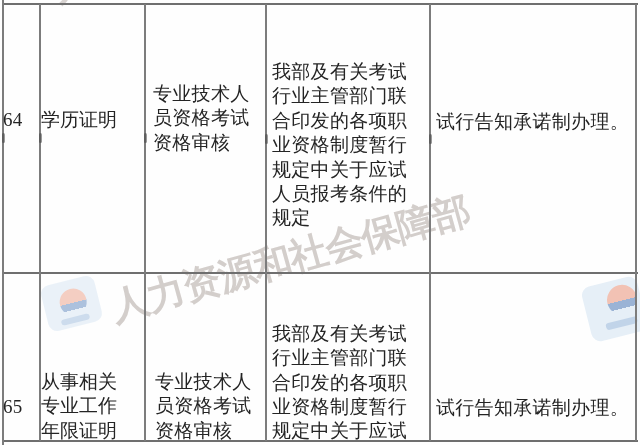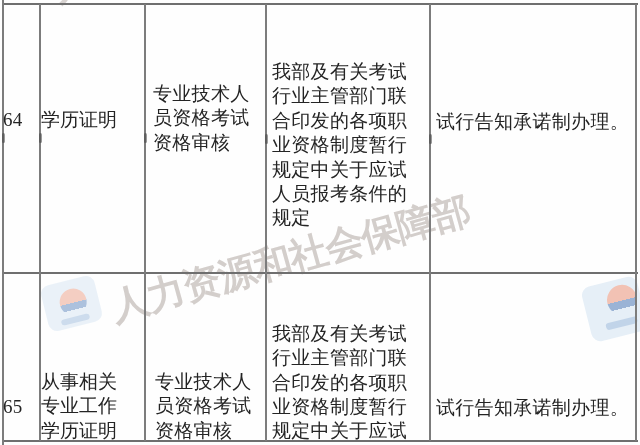--- a/index.html
+++ b/index.html
@@ -79,21 +79,21 @@
 规定中关于应试
 人员报考条件的
 规定</div>
     <div class="cell" style="left:436px;top:62px;width:198px;">试行告知承诺制办理。</div>
   </div>
 
   <div>
     <div class="cell center" style="left:3px;top:347px;width:37px;font-family:Liberation Serif, serif;">65</div>
     <div class="cell center" style="left:41px;top:322px;width:104px;letter-spacing:0;">从事相关
 专业工作
-学历证明</div>
+年限证明</div>
     <div class="cell" style="left:155px;top:322px;width:110px;">专业技术人
 员资格考试
 资格审核</div>
     <div class="cell" style="left:272px;top:274px;width:156px;line-height:24.3px;">我部及有关考试
 行业主管部门联
 合印发的各项职
 业资格制度暂行
 规定中关于应试
 人员报考条件的
 规定</div>

